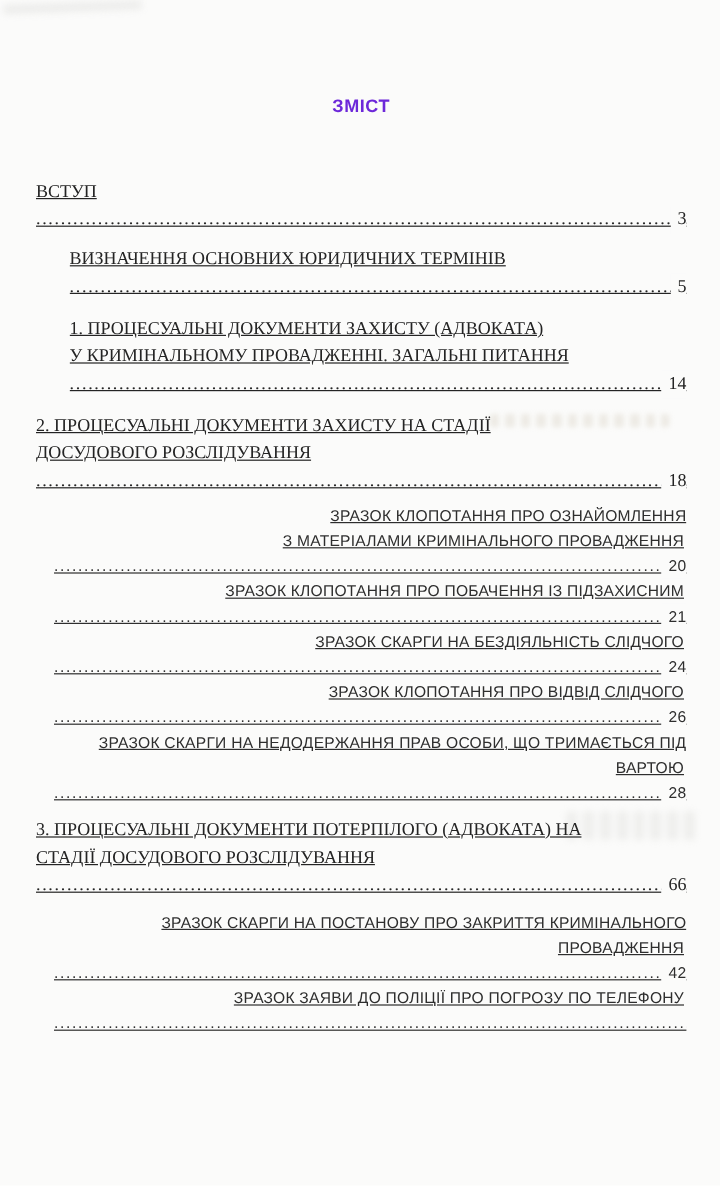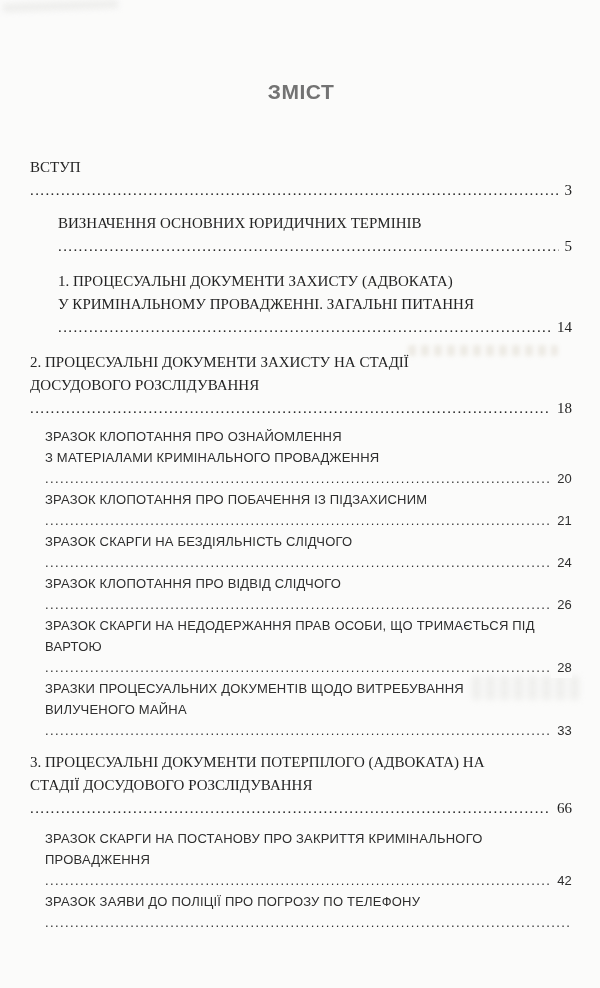--- a/index.html
+++ b/index.html
@@ -34,29 +34,30 @@
     background:repeating-linear-gradient(90deg,#dbdbd8 0 9px,transparent 9px 14px);
     filter:blur(3px);opacity:.4;border-radius:3px;
   }
   .content{
     position:relative;
     padding:80px 28px 0 30px;
   }
   .doc-title{
     text-align:center;
     font-family:"Liberation Sans",sans-serif;
-    font-size:21px;
+    font-size:15px;
     font-weight:700;
     letter-spacing:.5px;
-    color:#737373;
+    color:#6d28d9;
     margin:0 0 52px 0;
   }
   .entry{
     position:relative;
     overflow:hidden;
+    text-decoration:underline;
   }
   .entry .lbl{
     white-space:pre-line;
   }
   .entry .lbl::after{
     content:" ................................................................................................................................................................................................................................................................";
     letter-spacing:1.4px;
     padding-left:2px;
   }
   .entry .pg{
@@ -72,20 +73,21 @@
     line-height:23px;
     color:var(--ink-main);
   }
   .sub{
     font-family:"Liberation Sans",sans-serif;
     font-size:13px;
     line-height:21px;
     letter-spacing:.2px;
     color:var(--ink-sub);
     margin-left:15px;
+    text-align:right;
   }
   .mb6{margin-bottom:6px;}
   .mb8{margin-bottom:8px;}
   .mb10{margin-bottom:10px;}
   .mb12{margin-bottom:12px;margin-left:28px;}
   .mt10{margin-top:10px;}
 </style>
 </head>
 <body>
 
@@ -133,24 +135,20 @@
     <div class="entry sub">
       <span class="lbl">ЗРАЗОК КЛОПОТАННЯ ПРО ВІДВІД СЛІДЧОГО</span><span class="pg">26</span>
     </div>
 
     <div class="entry sub">
       <span class="lbl">ЗРАЗОК СКАРГИ НА НЕДОДЕРЖАННЯ ПРАВ ОСОБИ, ЩО ТРИМАЄТЬСЯ ПІД
 ВАРТОЮ</span><span class="pg">28</span>
     </div>
 
 
-    <div class="entry sub">
-      <span class="lbl">ЗРАЗКИ ПРОЦЕСУАЛЬНИХ ДОКУМЕНТІВ ЩОДО ВИТРЕБУВАННЯ
-ВИЛУЧЕНОГО МАЙНА</span><span class="pg">33</span>
-    </div>
 
     <div class="entry main mt10 mb8">
       <span class="lbl">3. ПРОЦЕСУАЛЬНІ ДОКУМЕНТИ ПОТЕРПІЛОГО (АДВОКАТА) НА
 СТАДІЇ ДОСУДОВОГО РОЗСЛІДУВАННЯ</span><span class="pg">66</span>
     </div>
 
     <div class="entry sub">
       <span class="lbl">ЗРАЗОК СКАРГИ НА ПОСТАНОВУ ПРО ЗАКРИТТЯ КРИМІНАЛЬНОГО
 ПРОВАДЖЕННЯ</span><span class="pg">42</span>
     </div>

